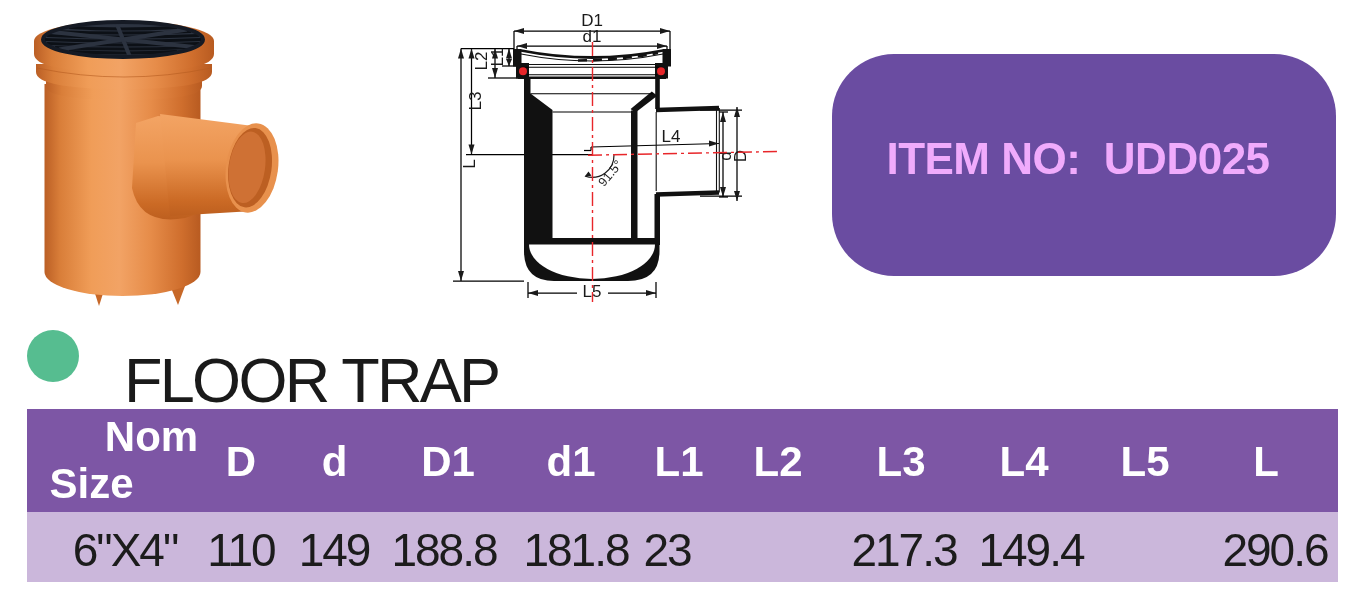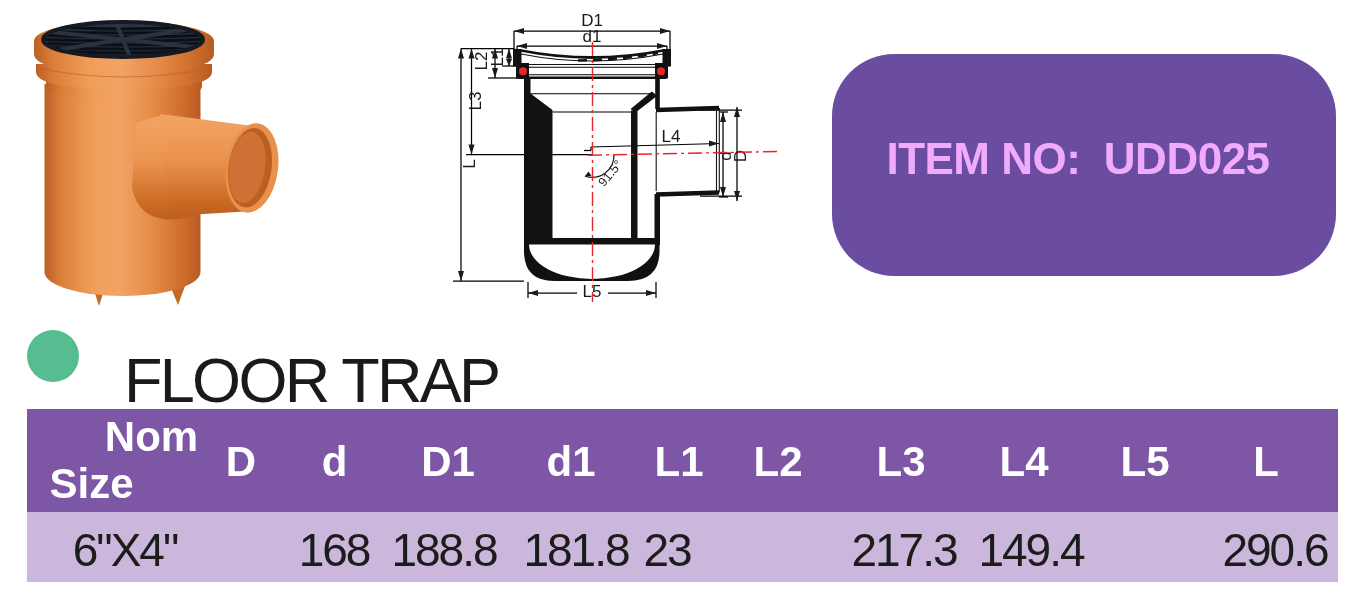--- a/index.html
+++ b/index.html
@@ -214,20 +214,21 @@
   <span class="hc" style="left:544px">d1</span>
   <span class="hc" style="left:652px">L1</span>
   <span class="hc" style="left:751px">L2</span>
   <span class="hc" style="left:874px">L3</span>
   <span class="hc" style="left:997px">L4</span>
   <span class="hc" style="left:1118px">L5</span>
   <span class="hc" style="left:1239px">L</span>
 </div>
 <div id="tdata" class="abs">
   <span class="dc" style="left:98px">6"X4"</span>
-  <span class="dc" style="left:307px">168</span>
+  <span class="dc" style="left:214px">110</span>
+  <span class="dc" style="left:307px">149</span>
   <span class="dc" style="left:417px">188.8</span>
   <span class="dc" style="left:549px">181.8</span>
   <span class="dc" style="left:640px">23</span>
   <span class="dc" style="left:877px">217.3</span>
   <span class="dc" style="left:1004px">149.4</span>
   <span class="dc" style="left:1248px">290.6</span>
 </div>
 
 </body></html>

